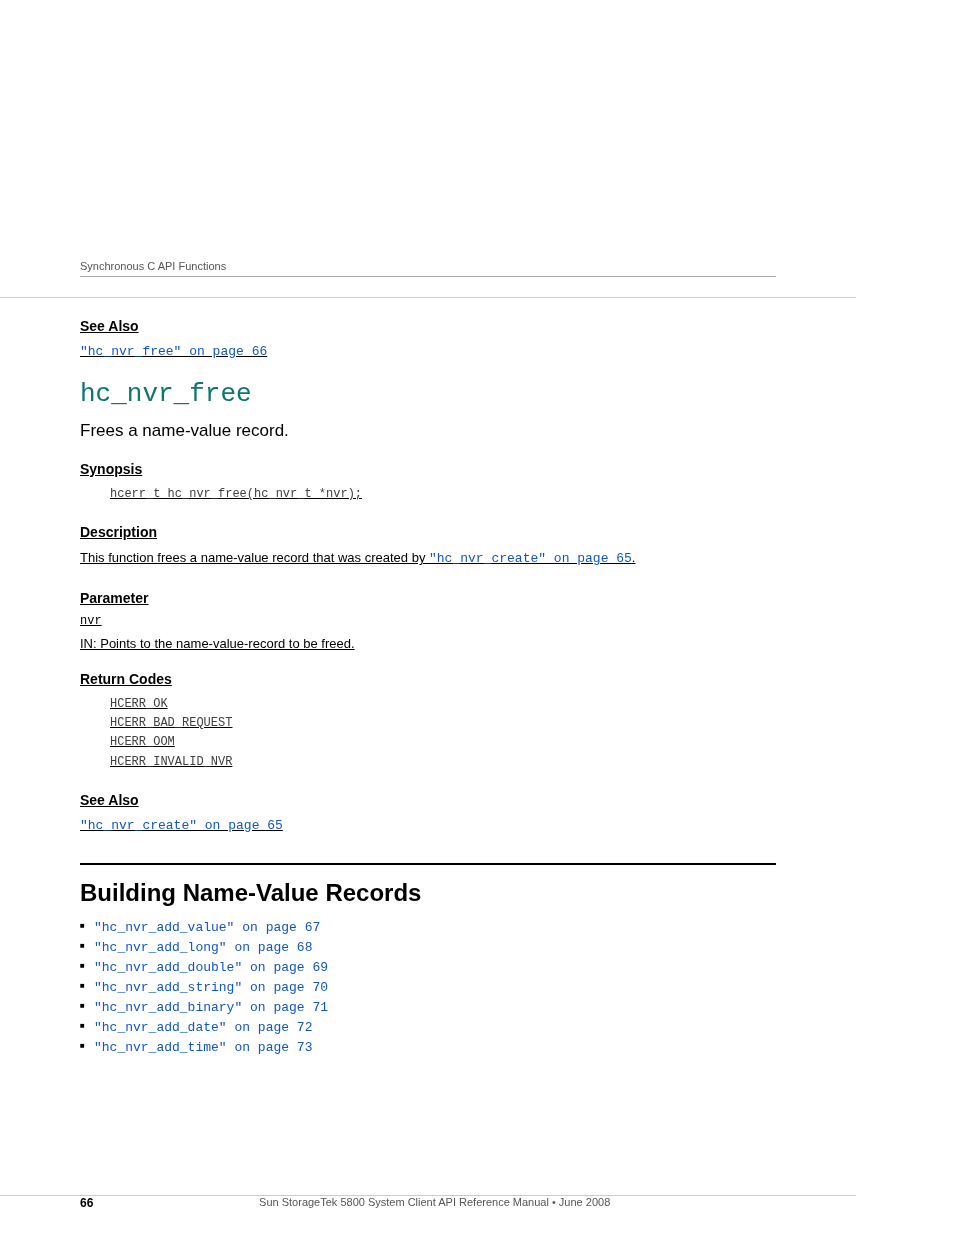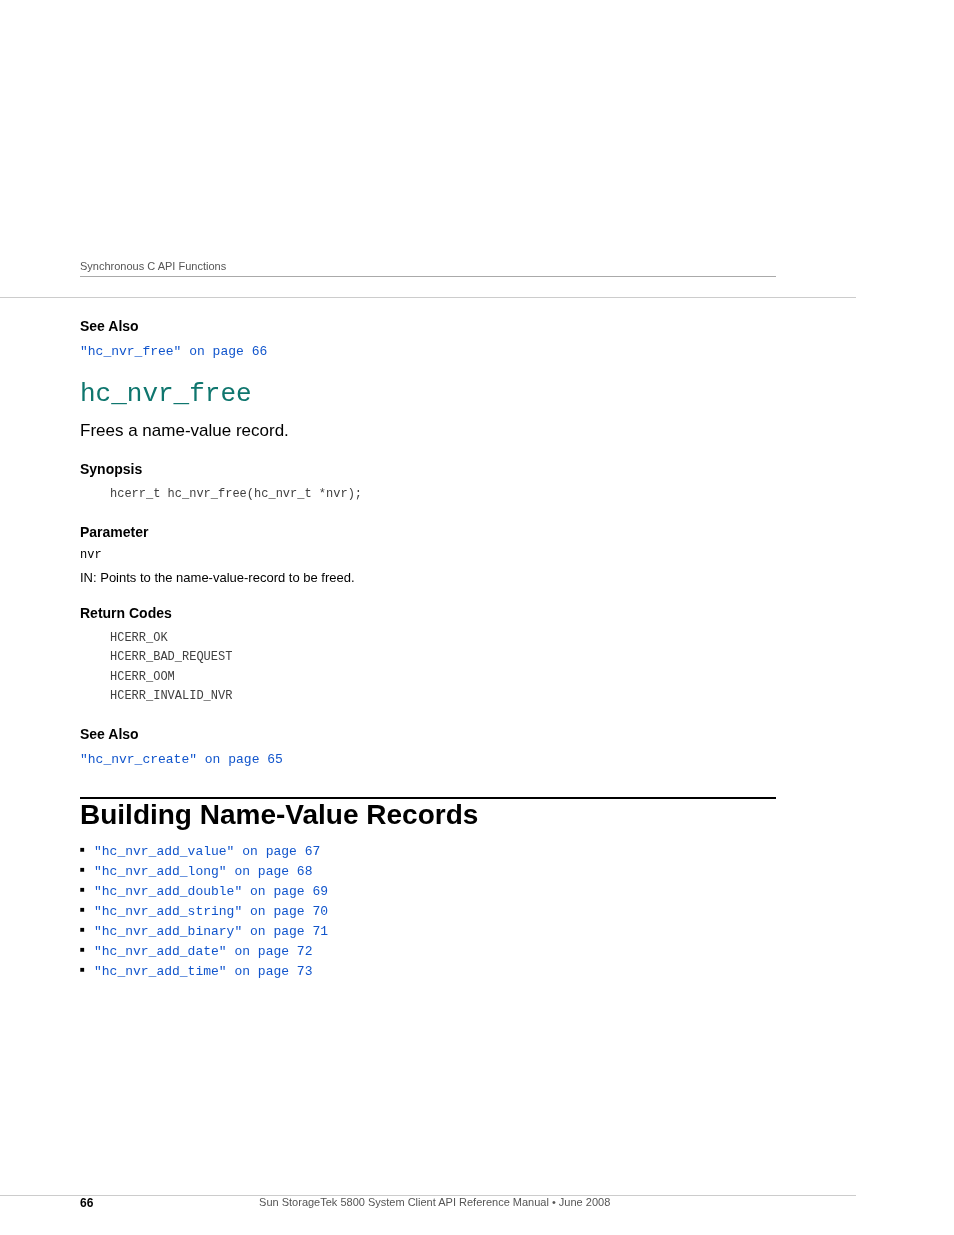--- a/index.html
+++ b/index.html
@@ -73,20 +73,21 @@
     }
 
     .function-description {
       font-size: 17px;
       color: #000000;
       margin-bottom: 20px;
     }
 
     .sub-section {
       margin-bottom: 20px;
+      text-decoration: underline;
     }
 
     .sub-heading {
       font-size: 14px;
       font-weight: bold;
       color: #000000;
       margin-bottom: 8px;
     }
 
     .code-block {
@@ -114,25 +115,26 @@
       font-size: 13px;
       color: #000000;
       margin-top: 8px;
     }
 
     .building-section {
       margin-top: 30px;
     }
 
     .building-title {
-      font-size: 28px;
+      font-size: 24px;
       font-weight: bold;
       color: #000000;
       margin-bottom: 10px;
       border-top: 2px solid #000000;
+      padding-top: 14px;
     }
 
     .building-intro {
       font-size: 13px;
       font-weight: bold;
       color: #000000;
       margin-bottom: 10px;
     }
 
     .bullet-list {
@@ -209,20 +211,26 @@
 
     <div class="function-section">
       <div class="function-title">hc_nvr_free</div>
       <div class="function-description">Frees a name-value record.</div>
 
       <div class="sub-section">
         <div class="sub-heading">Synopsis</div>
         <div class="code-block">hcerr_t hc_nvr_free(hc_nvr_t *nvr);</div>
       </div>
 
+      <div class="sub-section">
+        <div class="sub-heading">Description</div>
+        <div class="description-text">
+          <span>This function frees a name-value record that was created by </span><a class="link-blue" href="#">"hc_nvr_create" on page 65</a><span>.</span>
+        </div>
+      </div>
 
       <div class="sub-section">
         <div class="sub-heading">Parameter</div>
         <div class="param-name">nvr</div>
         <div class="param-desc">IN: Points to the name-value-record to be freed.</div>
       </div>
 
       <div class="sub-section">
         <div class="sub-heading">Return Codes</div>
         <div class="code-block">

